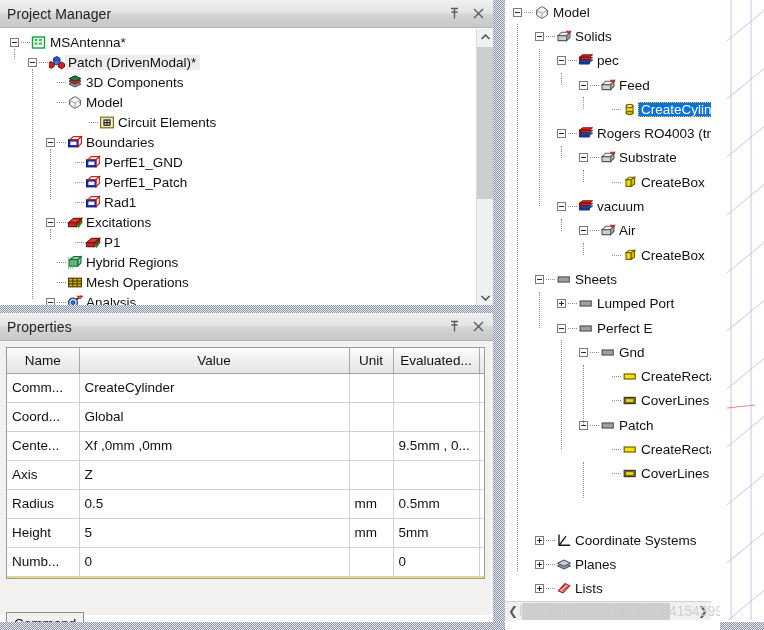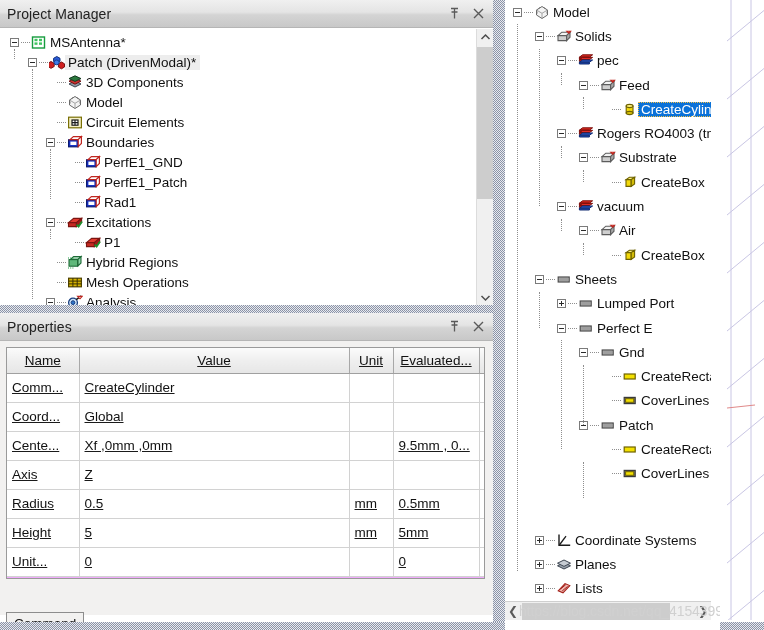--- a/index.html
+++ b/index.html
@@ -85,24 +85,23 @@
   #prop-body {
     position: absolute; left: 0; top: 28px;
     width: 493px; height: 274px;
     background: #f2f1f0;
     padding: 6px 8px 0 6px;
   }
   #prop-grid-outer {
     position: relative;
     width: 479px;
     height: 232px;
-    background: #f0abfc;
+    background: #fde047;
     border: 1px solid #9a9a9a;
     overflow: hidden;
-    text-decoration: underline;
   }
   table.prop {
     border-collapse: collapse;
     table-layout: fixed;
     width: 479px;
     font-size: 13px;
   }
   table.prop col.c-name { width: 72px; }
   table.prop col.c-value { width: 270px; }
   table.prop col.c-unit { width: 44px; }
@@ -365,21 +364,21 @@
             <span class="dots"></span>
             <span class="ico">
               <svg width="16" height="15" viewBox="0 0 16 15">
                 <path d="M8 1.5 L13.5 5 L13.5 10 L8 13.5 L2.5 10 L2.5 5 Z" fill="#f4f4f4" stroke="#6b6b6b" stroke-width="1"></path>
                 <path d="M2.5 5 L8 8.3 L13.5 5 M8 8.3 L8 13.5" fill="none" stroke="#9a9a9a" stroke-width="0.9"></path>
                 <path d="M4.5 3.5 L6 2.6 M9.8 2.7 L11.4 3.6 M3 8.6 L3 6.4 M13 6.4 L13 8.6" fill="none" stroke="#6b6b6b" stroke-width="0.9"></path>
               </svg>
             </span>
             <span class="label">Model</span>
           </div>
-          <div class="row" style="height: 20px;">
+          <div class="row" style="height: 20px; margin-left: 32px;">
             <span class="indent" style="width: 44px;"></span>
             <span class="expander"></span>
             <span class="dots"></span>
             <span class="ico">
               <svg width="16" height="15" viewBox="0 0 16 15">
                 <rect x="1.6" y="2.2" width="12.8" height="10.6" fill="#f5f0c8" stroke="#7a7005" stroke-width="1.2"></rect>
                 <rect x="5" y="5" width="6" height="5.2" fill="#ffffff" stroke="#1b1b1b" stroke-width="1.2"></rect>
                 <path d="M8 5 L8 10.2 M5 7.6 L11 7.6" fill="none" stroke="#1b1b1b" stroke-width="1.1"></path>
               </svg>
             </span>
@@ -612,21 +611,21 @@
                 <td class="pad"></td>
               </tr>
               <tr>
                 <td>Height</td>
                 <td>5</td>
                 <td>mm</td>
                 <td>5mm</td>
                 <td class="pad"></td>
               </tr>
               <tr>
-                <td>Unit...</td>
+                <td>Numb...</td>
                 <td>0</td>
                 <td></td>
                 <td>0</td>
                 <td class="pad"></td>
               </tr>
             </tbody>
         </table>
       </div>
 
       <div id="prop-tabs">

